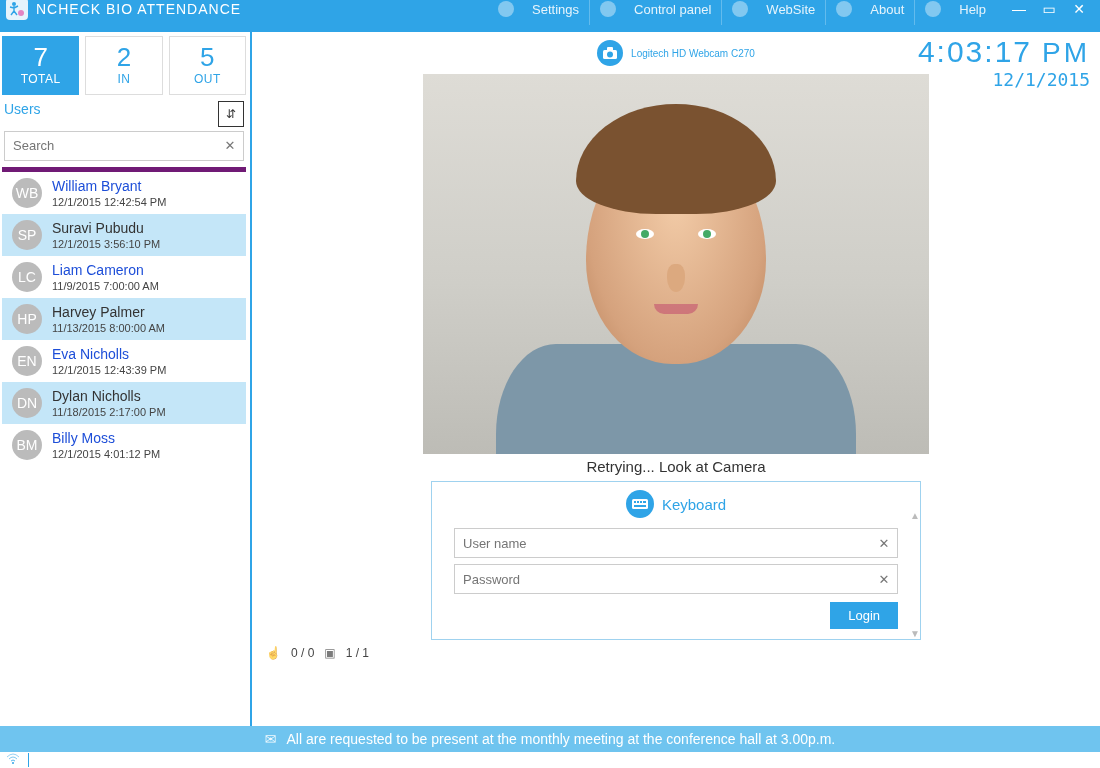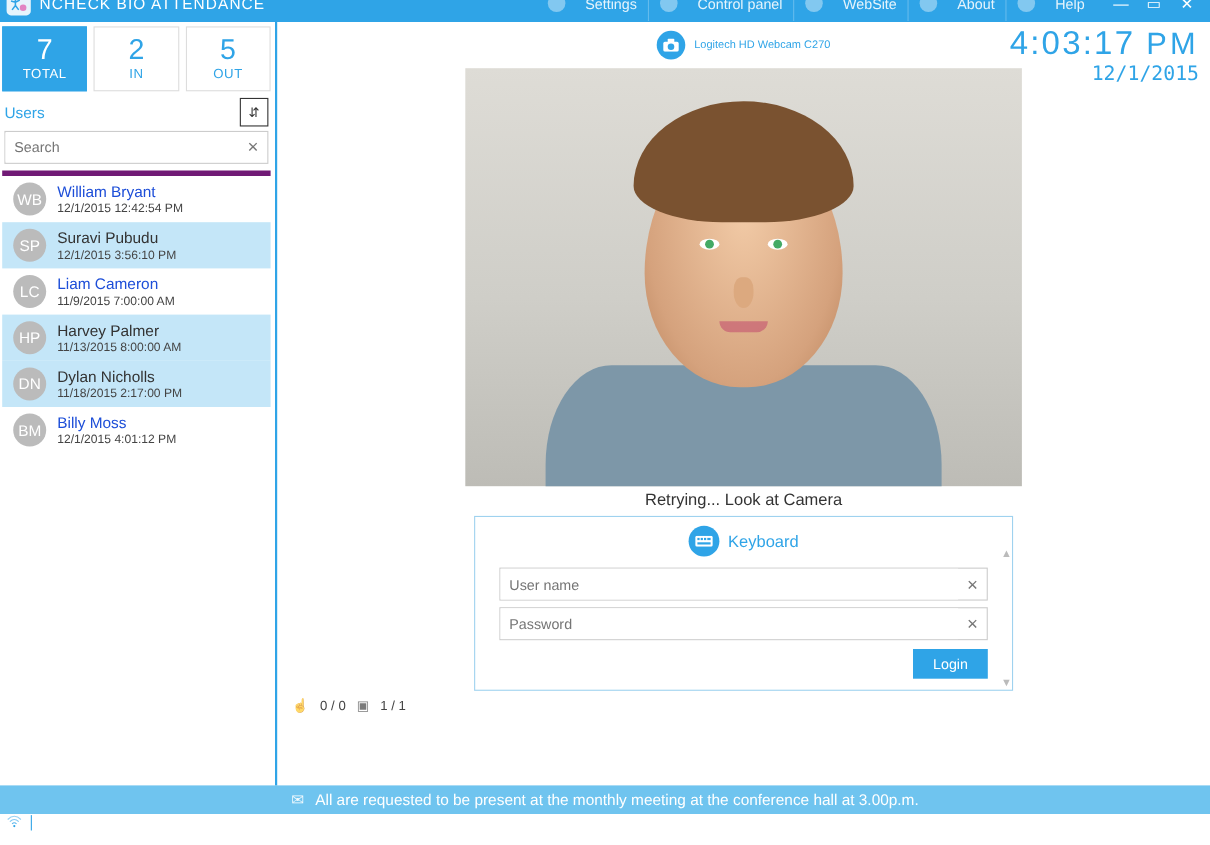--- a/index.html
+++ b/index.html
@@ -1,19 +1,19 @@
 <!DOCTYPE html>
 <html><head>
 <meta charset="utf-8">
 <style>
   * { box-sizing: border-box; margin: 0; padding: 0; font-family: "Segoe UI", sans-serif; }
   body { width: 1100px; height: 768px; background: #fff; overflow: hidden; font-size: 13px; color: #333; }
 
   
-  .titlebar { height: 20px; background: #2fa4e7; display: flex; align-items: center; color: #fff; padding: 0 6px 14px 6px; }
+  .titlebar { height: 32px; background: #2fa4e7; display: flex; align-items: center; color: #fff; padding: 0 6px 14px 6px; }
   .titlebar .logo { width: 22px; height: 22px; background: #e6f4fc; border-radius: 4px; display: flex; align-items: center; justify-content: center; margin-right: 8px; font-size: 14px; }
   .titlebar .title { font-size: 14px; letter-spacing: 1px; flex: 0 0 auto; }
   .titlebar .spacer { flex: 1; }
   .titlebar .menu { display: flex; align-items: center; gap: 0; }
   .titlebar .menu-item { display: flex; align-items: center; gap: 18px; padding: 0 10px; height: 32px; color: #e6f4fc; font-size: 13px; cursor: pointer; border-left: 1px solid rgba(255,255,255,.25); }
   .titlebar .menu-item:first-child { border-left: none; }
   .titlebar .menu-item .mi-icon { width: 16px; height: 16px; background: rgba(255,255,255,.4); border-radius: 8px; }
   .titlebar .win-controls { display: flex; margin-left: 8px; }
   .titlebar .win-btn { width: 30px; height: 32px; display: flex; align-items: center; justify-content: center; color: #fff; cursor: pointer; font-size: 14px; }
 
@@ -22,21 +22,21 @@
 
   
   .sidebar { width: 250px; padding: 4px 4px 0 2px; }
   .counters { display: flex; gap: 6px; margin-bottom: 6px; }
   .counter { flex: 1; border: 1px solid #ddd; text-align: center; padding: 6px 0 8px; }
   .counter.total { background: #2fa4e7; border-color: #2fa4e7; color: #fff; }
   .counter .num { font-size: 26px; line-height: 1.1; font-weight: 300; }
   .counter .lbl { font-size: 12px; letter-spacing: .5px; }
   .counter:not(.total) .num, .counter:not(.total) .lbl { color: #2fa4e7; }
 
-  .users-head { display: flex; align-items: center; justify-content: space-between; margin: 6px 2px 4px; }
+  .users-head { display: flex; align-items: flex-start; justify-content: space-between; margin: 6px 2px 4px; }
   .users-head .label { color: #2fa4e7; font-size: 14px; }
   .sort-btn { width: 26px; height: 26px; border: 1px solid #333; display: flex; align-items: center; justify-content: center; cursor: pointer; font-size: 12px; }
 
   .search-row { display: flex; align-items: center; border: 1px solid #ccc; height: 30px; margin: 0 2px 6px; }
   .search-row input { flex: 1; border: none; padding: 0 8px; height: 26px; font-size: 13px; outline: none; color: #777; }
   .search-row .clear { width: 26px; text-align: center; color: #777; cursor: pointer; }
 
   .user-list { border-top: 5px solid #701a75; }
   .user-row { display: flex; align-items: center; gap: 10px; padding: 6px 6px 6px 10px; border-bottom: 0; cursor: pointer; }
   .user-row.alt { background: #c4e6f8; }
@@ -185,20 +185,27 @@
           <div class="meta">
             <div class="name">Liam Cameron</div>
             <div class="time">11/9/2015 7:00:00 AM</div>
           </div>
         </div>
         <div class="user-row alt">
           <div class="avatar">HP</div>
           <div class="meta">
             <div class="name">Harvey Palmer</div>
             <div class="time">11/13/2015 8:00:00 AM</div>
+          </div>
+        </div>
+        <div class="user-row">
+          <div class="avatar">EN</div>
+          <div class="meta">
+            <div class="name">Eva Nicholls</div>
+            <div class="time">12/1/2015 12:43:39 PM</div>
           </div>
         </div>
         <div class="user-row alt">
           <div class="avatar">DN</div>
           <div class="meta">
             <div class="name">Dylan Nicholls</div>
             <div class="time">11/18/2015 2:17:00 PM</div>
           </div>
         </div>
         <div class="user-row">

